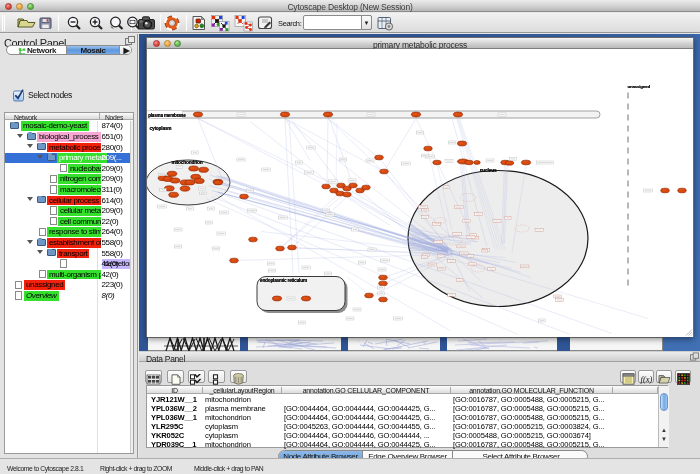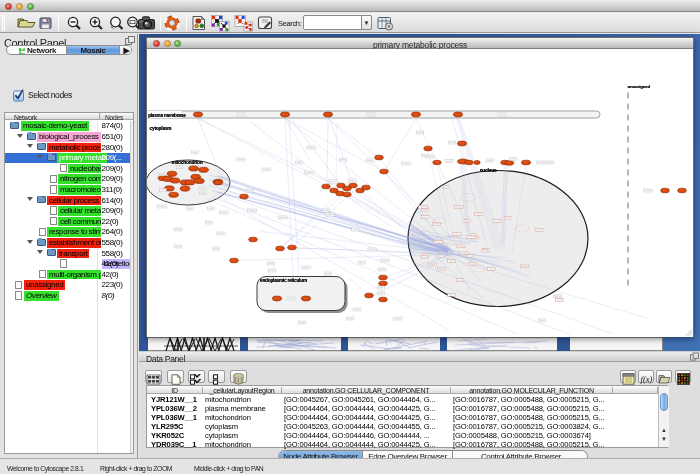--- a/index.html
+++ b/index.html
@@ -56,20 +56,21 @@
 #btabs{left:278px;top:450px;width:310px;height:13px;border:1px solid #8a8a8a;border-radius:6.5px;background:#fafafa;overflow:hidden;font-size:8px;letter-spacing:-0.35px;color:#111;}
 #btabs div{position:absolute;top:0;height:100%;line-height:12px;text-align:center;}
 
 #sbar{left:0;top:458px;width:700px;height:16px;background:#e4e4e4;border-top:1px solid #aeaeae;font-size:6.8px;letter-spacing:-0.4px;color:#222;}
 </style></head><body>
 
 <div class="abs" id="titlebar">
  <div class="light" style="left:5px;background:radial-gradient(circle at 35% 30%,#f59a93,#dd4437 60%,#b2271c);border:0.5px solid #a33;"></div>
  <div class="light" style="left:16px;background:radial-gradient(circle at 35% 30%,#fbd089,#f0a83c 60%,#d2882a);border:0.5px solid #b8862f;"></div>
  <div class="light" style="left:27px;background:radial-gradient(circle at 35% 30%,#b5e8a0,#5dbb46 60%,#3f9630);border:0.5px solid #4a8a35;"></div>
+ <div class="t">Cytoscape Desktop (New Session)</div>
 </div>
 <div class="abs" id="toolbar">
     <div class="sep" style="left:2px"></div>
     <div class="sep" style="left:4px"></div>
     <div class="sep" style="left:57.6px"></div>
     <div class="sep" style="left:131px"></div>
     <div class="sep" style="left:160px"></div>
     <div class="sep" style="left:186px"></div>
     <svg class="abs" style="left:16px;top:1px" width="382" height="18" viewBox="16 0 382 18">
 
@@ -896,21 +897,20 @@
       <div id="dthead">
         <div style="left:0px;width:56px;border-right:1px solid #a8a8a8;height:7.5px;">ID</div>
         <div style="left:56px;width:79px;border-right:1px solid #a8a8a8;height:7.5px;">_cellularLayoutRegion</div>
         <div style="left:135px;width:169px;border-right:1px solid #a8a8a8;height:7.5px;">annotation.GO CELLULAR_COMPONENT</div>
         <div style="left:304px;width:162px;border-right:1px solid #a8a8a8;height:7.5px;">annotation.GO MOLECULAR_FUNCTION</div>
         <div style="left:466px;width:45px;border-right:1px solid #a8a8a8;height:7.5px;"></div>
       </div>
       <div class="drow" style="top:8.5px;">
         <span style="position:absolute;left:4px;font-weight:bold;">YJR121W__1</span>
         <span style="position:absolute;left:58px;">mitochondrion</span>
-        <span style="position:absolute;left:137px;width:166px;overflow:hidden;">[GO:0045267, GO:0045261, GO:0044464, G...</span>
         <span style="position:absolute;left:306px;width:159px;overflow:hidden;">[GO:0016787, GO:0005488, GO:0005215, G...</span>
       </div>
       <div class="drow" style="top:17.5px;">
         <span style="position:absolute;left:4px;font-weight:bold;">YPL036W__2</span>
         <span style="position:absolute;left:58px;">plasma membrane</span>
         <span style="position:absolute;left:137px;width:166px;overflow:hidden;">[GO:0044464, GO:0044444, GO:0044425, G...</span>
         <span style="position:absolute;left:306px;width:159px;overflow:hidden;">[GO:0016787, GO:0005488, GO:0005215, G...</span>
       </div>
       <div class="drow" style="top:26.5px;">
         <span style="position:absolute;left:4px;font-weight:bold;">YPL036W__1</span>
@@ -939,18 +939,18 @@
       <div style="position:absolute;left:511px;top:0;width:11px;height:61px;background:#f2f2f2;border-left:1px solid #bbb;">
         <div style="position:absolute;left:1px;top:7px;width:8px;height:18px;border-radius:4px;background:linear-gradient(90deg,#cfe4fa,#73a9e8 50%,#9cc5f2);border:0.5px solid #6b93c4;"></div>
         <div style="position:absolute;left:0;top:41px;width:10px;height:10px;font-size:6px;text-align:center;color:#333;">▲</div>
         <div style="position:absolute;left:0;top:50px;width:10px;height:10px;font-size:6px;text-align:center;color:#333;">▼</div>
       </div>
     </div>
   </div>
 <div class="abs" id="btabs">
 <div style="left:0;width:84px;background:linear-gradient(#8fb9e8,#699fd9);border-right:1px solid #8a8a8a;">Node Attribute Browser</div>
 <div style="left:84px;width:90px;border-right:1px solid #8a8a8a;">Edge Overview Browser</div>
-<div style="left:174px;width:136px;">Control Attribute Browser</div>
+<div style="left:174px;width:136px;">Select Attribute Browser</div>
 </div>
 <div class="abs" id="sbar">
 <span style="position:absolute;left:7px;top:6px;">Welcome to Cytoscape 2.8.1</span>
 <span style="position:absolute;left:100px;top:6px;">Right-click + drag to ZOOM</span>
 <span style="position:absolute;left:194px;top:6px;">Middle-click + drag to PAN</span>
 </div>
 </body></html>

